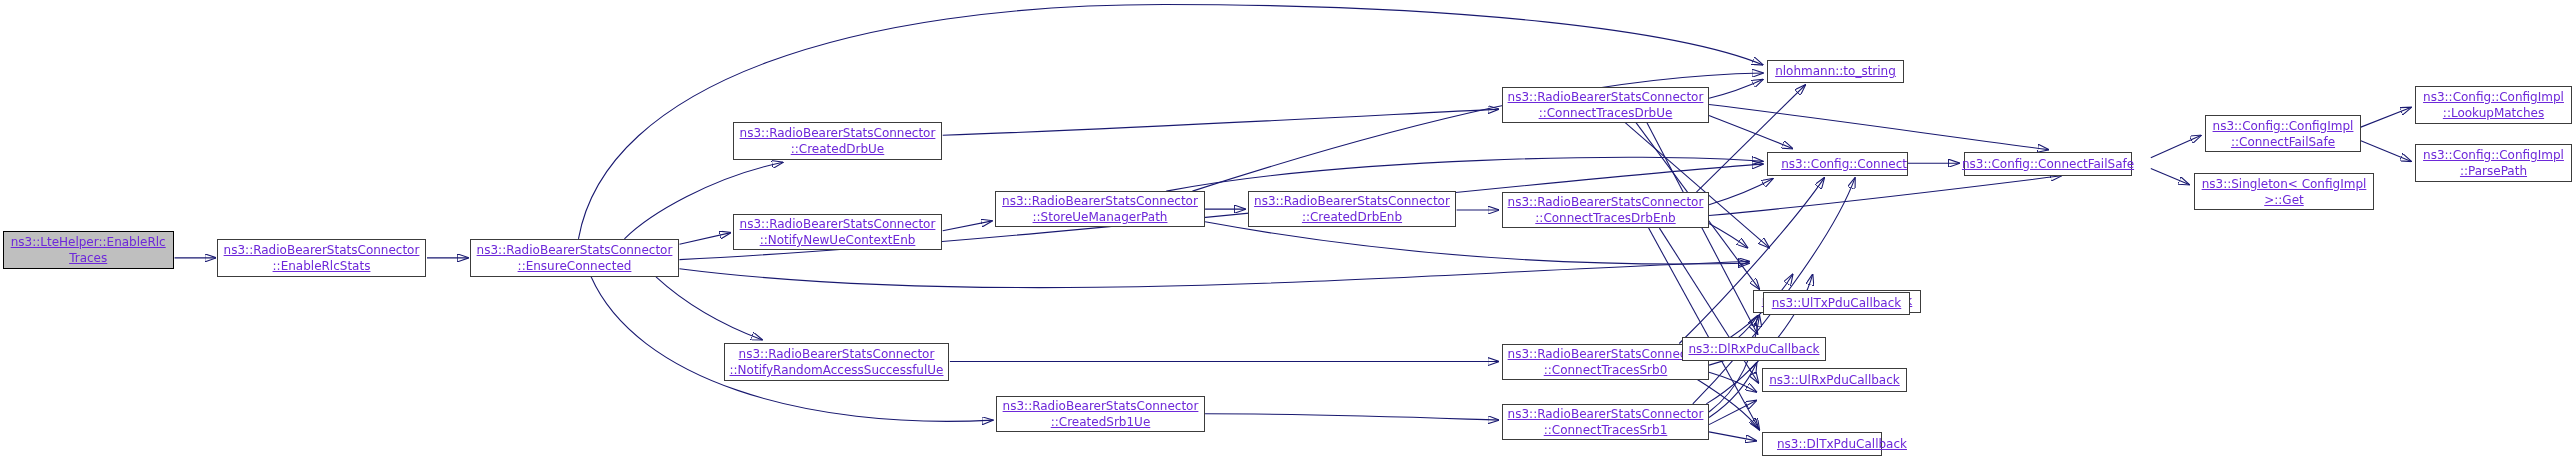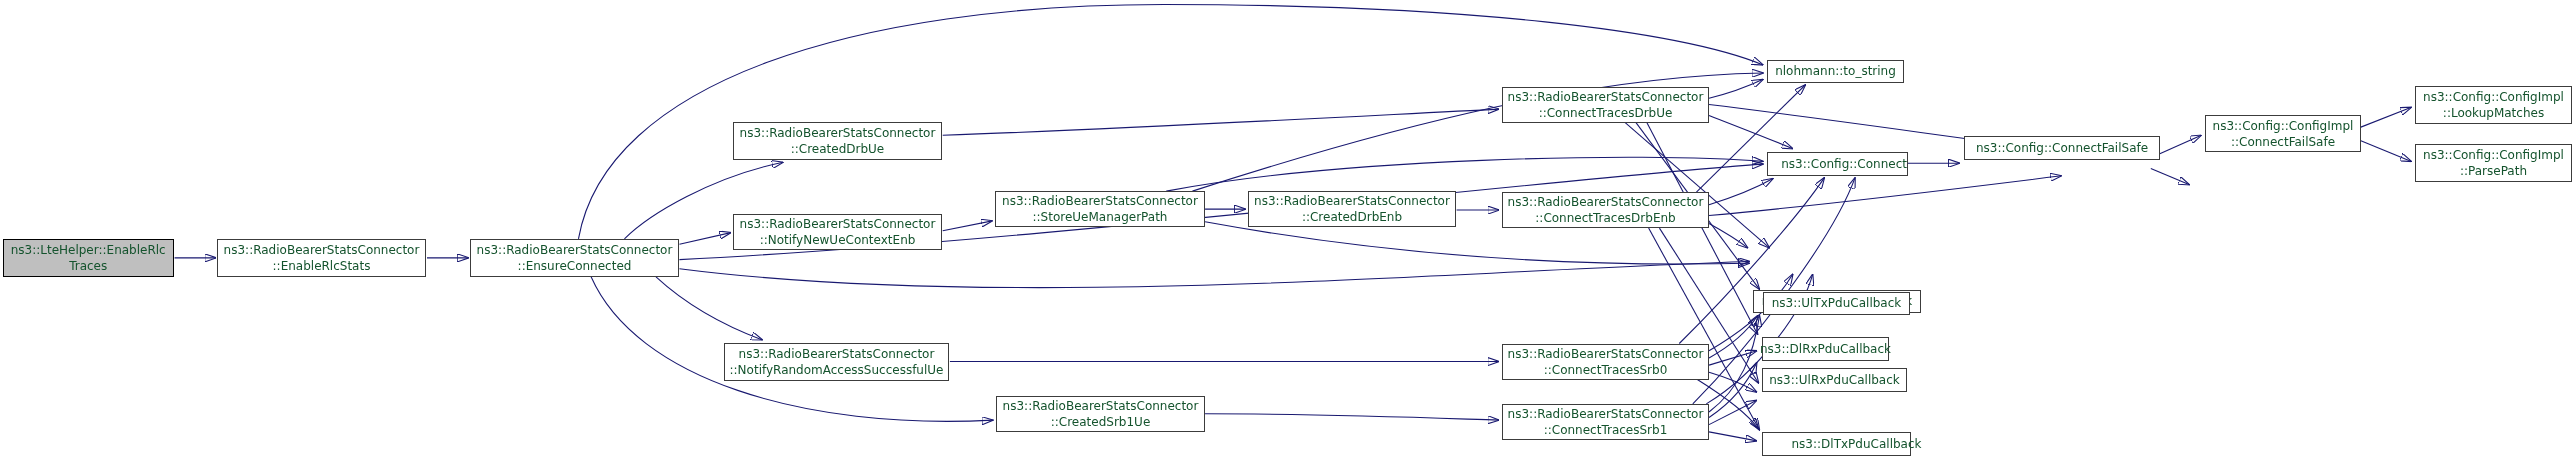--- a/index.html
+++ b/index.html
@@ -2,21 +2,21 @@
 <html style="font-size:14.4px"><head>
 <meta charset="utf-8">
 <style>
   html,body{margin:0;padding:0;background:#ffffff;}
   #canvas{position:relative;width:2576px;height:458px;background:#ffffff;overflow:hidden;
           font-family:"DejaVu Sans","Liberation Sans",sans-serif;}
   #edges{position:absolute;left:0;top:0;width:2576px;height:458px;}
   #edges path{fill:none;stroke:#191970;stroke-width:1.2px;}
   .node{position:absolute;box-sizing:border-box;background:#ffffff;border:1.3px solid #3c3c3c;
         display:flex;align-items:center;justify-content:center;text-align:center;
-        font-size:12px;line-height:16px;color:#14532d;white-space:pre-line;cursor:pointer;}
+        font-size:12px;line-height:16px;color:#6d28d9;white-space:pre-line;cursor:pointer;text-decoration:underline;}
   .node--highlight{background:#bfbfbf;border:1.6px solid #000000;}
 </style>
 </head>
 <body>
 
 <div id="canvas">
 
   <svg id="edges" xmlns="http://www.w3.org/2000/svg" width="2576" height="458" viewBox="0 0 2856 508">
     <defs>
       <marker id="arrow" markerUnits="userSpaceOnUse" markerWidth="13" markerHeight="9" refX="12.5" refY="4.5" orient="auto">
@@ -65,21 +65,21 @@
     <path d="M1895,463 C1922,445 1938,424 1948,402" marker-end="url(#arrow)"></path>
     <path d="M1895,471 L1948,444" marker-end="url(#arrow)"></path>
     <path d="M1895,479 L1948,489" marker-end="url(#arrow)"></path>
     <path d="M2115,181 H2173" marker-end="url(#arrow)"></path>
     <path d="M2385,175 L2441,150" marker-end="url(#arrow)"></path>
     <path d="M2385,187 L2428,205" marker-end="url(#arrow)"></path>
     <path d="M2618,141 L2674,119" marker-end="url(#arrow)"></path>
     <path d="M2618,156 L2674,179" marker-end="url(#arrow)"></path>
   </svg>
 
-  <div class="node node--highlight" style="left:2.7px;top:239px;width:171px;height:38px;"><span>ns3::LteHelper::EnableRlc
+  <div class="node node--highlight" style="left:2.7px;top:231px;width:171px;height:38px;"><span>ns3::LteHelper::EnableRlc
 Traces</span></div>
   <div class="node" style="left:217px;top:239px;width:209px;height:38px;"><span>ns3::RadioBearerStatsConnector
 ::EnableRlcStats</span></div>
   <div class="node" style="left:470px;top:239px;width:209px;height:38px;"><span>ns3::RadioBearerStatsConnector
 ::EnsureConnected</span></div>
   <div class="node" style="left:733px;top:122px;width:209px;height:38px;"><span>ns3::RadioBearerStatsConnector
 ::CreatedDrbUe</span></div>
   <div class="node" style="left:733px;top:214px;width:209px;height:36px;"><span>ns3::RadioBearerStatsConnector
 ::NotifyNewUeContextEnb</span></div>
   <div class="node" style="left:724px;top:343px;width:225px;height:38px;"><span>ns3::RadioBearerStatsConnector
@@ -95,25 +95,27 @@
   <div class="node" style="left:1502px;top:192px;width:207px;height:36px;"><span>ns3::RadioBearerStatsConnector
 ::ConnectTracesDrbEnb</span></div>
   <div class="node" style="left:1502px;top:344px;width:207px;height:36px;"><span>ns3::RadioBearerStatsConnector
 ::ConnectTracesSrb0</span></div>
   <div class="node" style="left:1502px;top:404px;width:207px;height:36px;"><span>ns3::RadioBearerStatsConnector
 ::ConnectTracesSrb1</span></div>
   <div class="node" style="left:1767px;top:60px;width:137px;height:22.5px;"><span>nlohmann::to_string</span></div>
   <div class="node" style="left:1767px;top:152px;width:141px;height:24px;justify-content:flex-end;"><span>ns3::Config::Connect</span></div>
   <div class="node" style="left:1753px;top:250px;width:168px;height:22.5px;margin-top:40px;"><span>ns3::MakeBoundCallback</span></div>
   <div class="node" style="left:1763px;top:292px;width:147px;height:22.5px;"><span>ns3::UlTxPduCallback</span></div>
-  <div class="node" style="left:1762px;top:337px;width:127px;height:23.5px;"><span>ns3::DlRxPduCallback</span></div>
+  <div class="node" style="left:1682px;top:337px;width:144px;height:23.5px;"><span>ns3::DlRxPduCallback</span></div>
   <div class="node" style="left:1762px;top:368px;width:145px;height:23.5px;"><span>ns3::UlRxPduCallback</span></div>
-  <div class="node" style="left:1762px;top:432px;width:149px;height:23.5px;padding-left:40px;"><span>ns3::DlTxPduCallback</span></div>
-  <div class="node" style="left:1964px;top:136px;width:196px;height:23.5px;"><span>ns3::Config::ConnectFailSafe</span></div>
+  <div class="node" style="left:1762px;top:432px;width:120px;height:23.5px;padding-left:40px;"><span>ns3::DlTxPduCallback</span></div>
+  <div class="node" style="left:1964px;top:152px;width:168px;height:23.5px;"><span>ns3::Config::ConnectFailSafe</span></div>
   <div class="node" style="left:2205px;top:115px;width:156px;height:37px;"><span>ns3::Config::ConfigImpl
 ::ConnectFailSafe</span></div>
+  <div class="node" style="left:2194px;top:173px;width:180px;height:37px;"><span>ns3::Singleton&lt; ConfigImpl
+&gt;::Get</span></div>
   <div class="node" style="left:2415px;top:86px;width:157px;height:38px;"><span>ns3::Config::ConfigImpl
 ::LookupMatches</span></div>
   <div class="node" style="left:2415px;top:144px;width:157px;height:38px;"><span>ns3::Config::ConfigImpl
 ::ParsePath</span></div>
 
 </div>
 
 
 </body></html>

